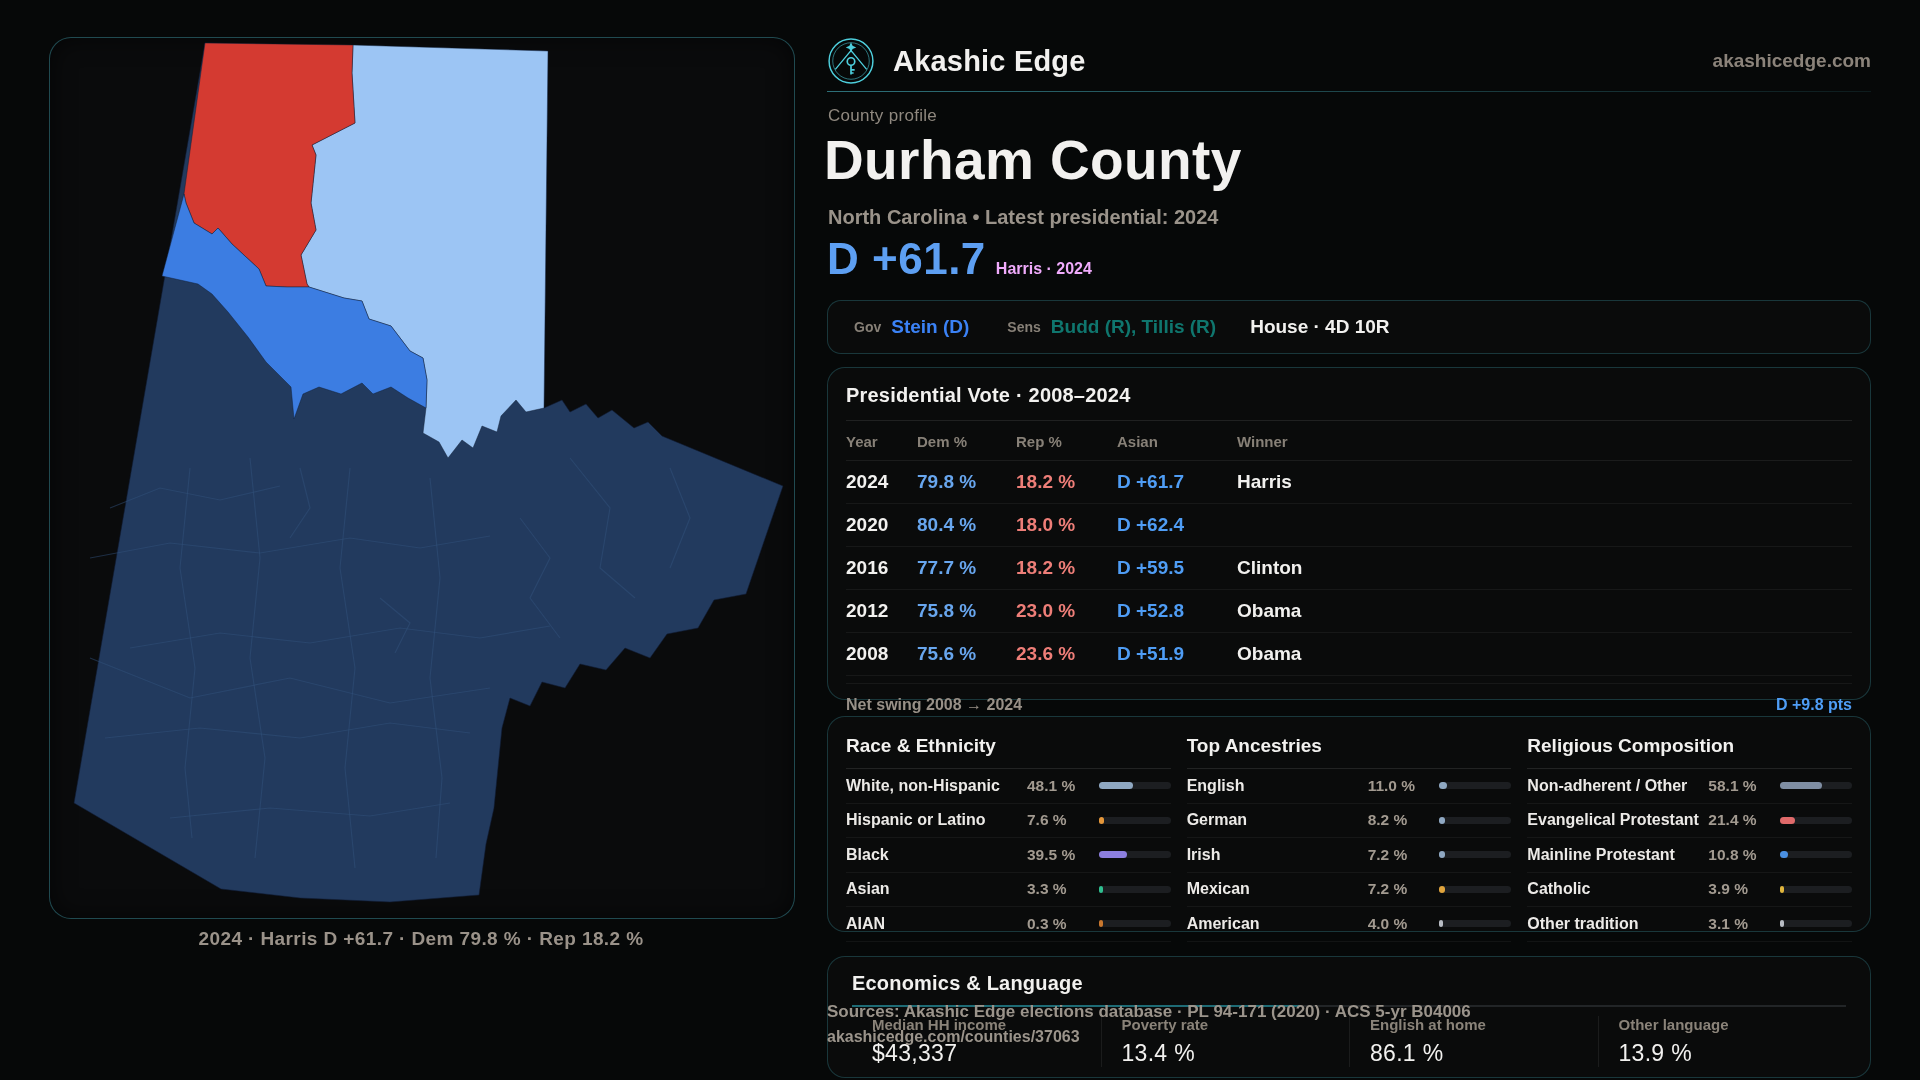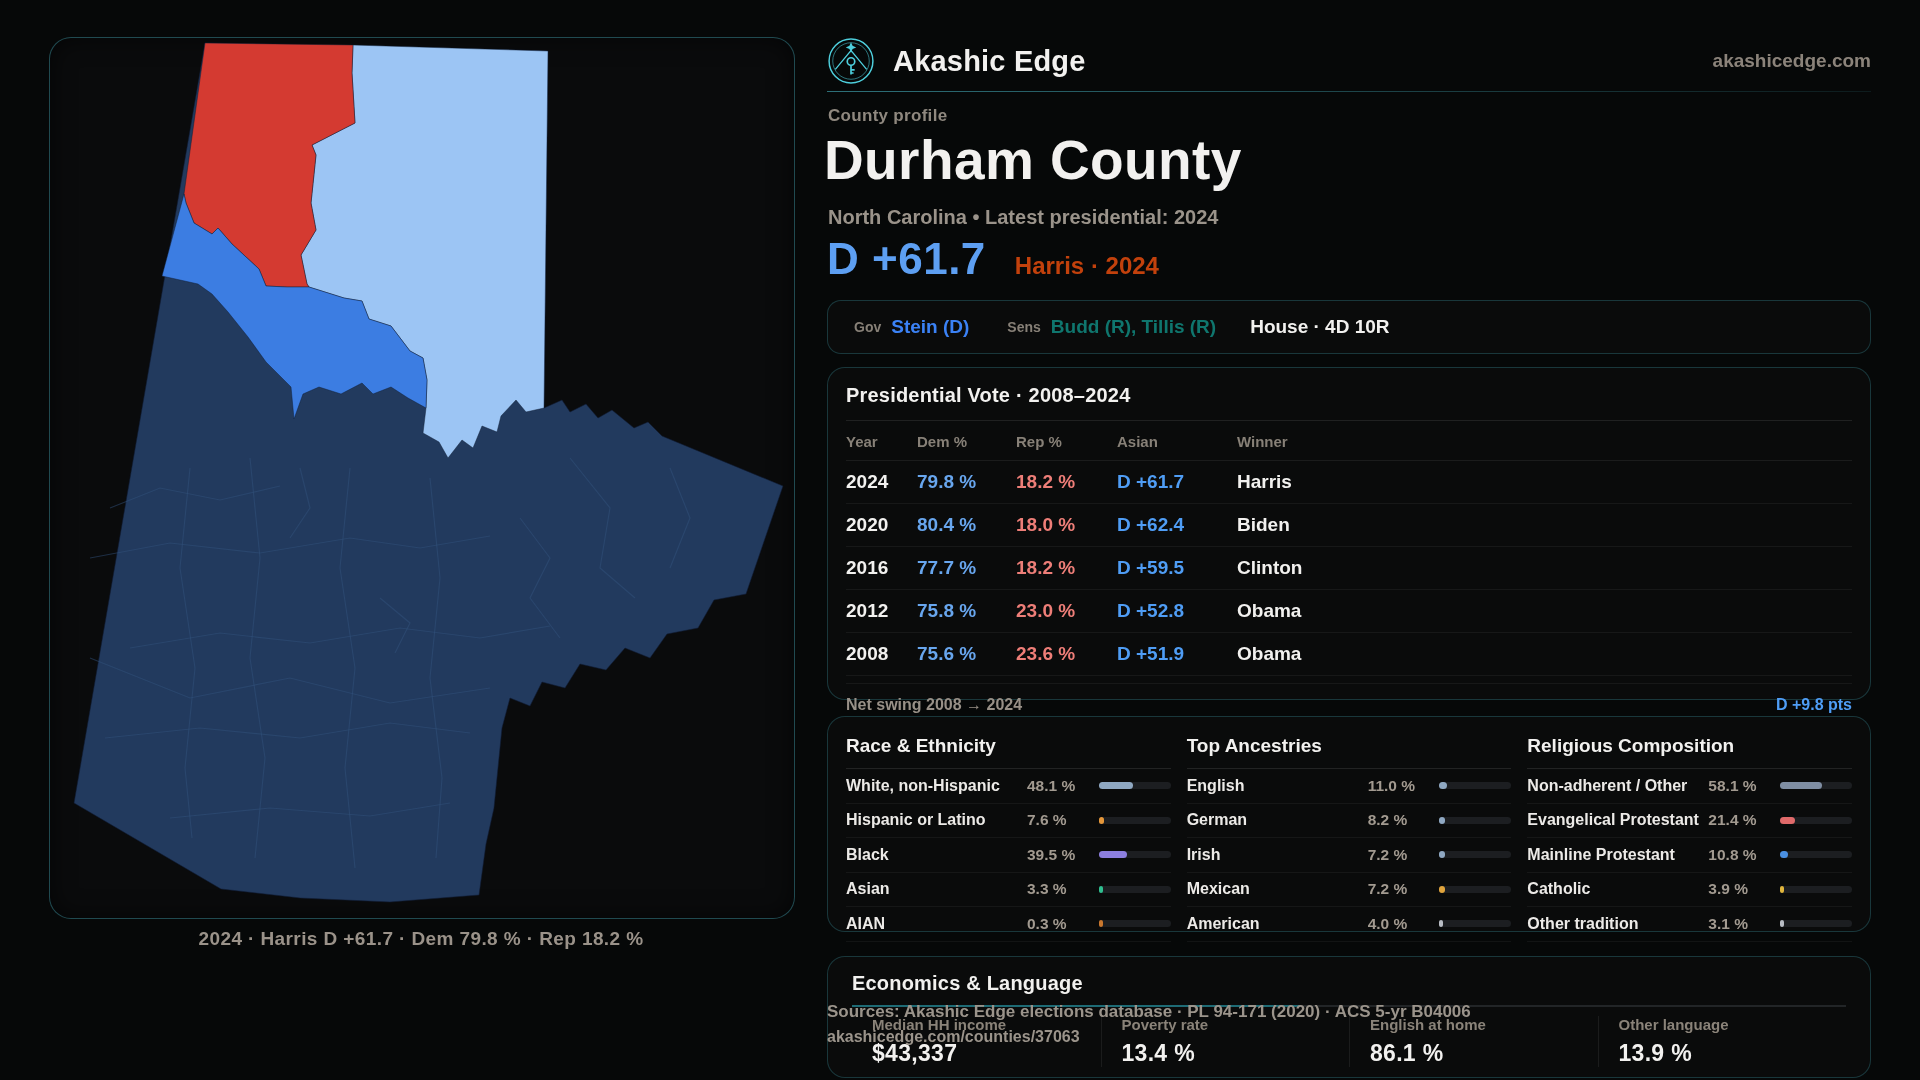--- a/index.html
+++ b/index.html
@@ -20,26 +20,26 @@
     position:absolute;left:49px;top:928px;width:744px;text-align:center;
     color:#9a9289;font-size:19px;font-weight:700;letter-spacing:.4px;
   }
   
   .brandbar{position:absolute;left:827px;top:36px;width:1044px;height:50px;display:flex;align-items:center}
   .brand-logo{width:48px;height:48px;flex:0 0 auto}
   .brand-name{font-size:29px;font-weight:700;margin-left:18px;letter-spacing:.2px}
   .brand-domain{margin-left:auto;color:#8b837a;font-size:19px;font-weight:700;text-decoration:none}
   .hdr-divider{position:absolute;left:827px;top:91px;width:1044px;height:1px;
     background:linear-gradient(90deg,rgba(77,197,213,.55),rgba(77,197,213,.10))}
-  .eyebrow{position:absolute;left:828px;top:106px;font-size:17px;color:#8f887f;font-weight:700;letter-spacing:.3px}
+  .eyebrow{position:absolute;left:828px;top:106px;font-size:17px;color:#8f887f;font-weight:400;letter-spacing:.3px}
   .page-title{position:absolute;left:824px;top:128px;font-size:55px;font-weight:700;letter-spacing:.4px}
   .subtitle{position:absolute;left:828px;top:206px;font-size:20px;color:#9a938a;font-weight:700}
   .marginrow{position:absolute;left:827px;top:234px;display:flex;align-items:baseline}
   .margin-big{font-size:44px;font-weight:700;color:#5d9ff2;letter-spacing:.5px}
-  .margin-ctx{font-size:24px;color:#c2410c;font-weight:700;margin-left:29px}
+  .margin-ctx{font-size:16px;color:#f0abfc;font-weight:700;margin-left:10px}
 
   .officials{
     position:absolute;left:827px;top:300px;width:1044px;height:54px;box-sizing:border-box;
     border:1px solid rgba(77,197,213,.24);border-radius:14px;background:#0a0b0b;
     display:flex;align-items:center;padding:0 26px;
   }
   .off-label{font-size:14px;color:#878077;font-weight:700;margin-right:10px}
   .off-dem{color:#3b82f6;font-size:19px;font-weight:700;margin-right:38px}
   .off-rep{color:#0f766e;font-size:19px;font-weight:700;margin-right:34px}
   .off-house{color:#f2f1ef;font-size:19px;font-weight:700}
@@ -70,21 +70,21 @@
   .dtrack{flex:0 0 72px;height:7px;border-radius:4px;background:#1c1e21;position:relative}
   .dfill{position:absolute;left:0;top:0;height:7px;border-radius:4px;background:#888}
 
   #econ-panel{top:956px;height:122px;padding:15px 24px 0}
   .econ-underline{height:2px;margin-top:10px;
     background:linear-gradient(90deg,#1e6b75 0%,#1e6b75 45%,#222527 45.2%,#222527 100%)}
   .econ-stats{display:grid;grid-template-columns:1fr 1fr 1fr 1fr;margin-top:9px}
   .stat{padding-left:20px}
   .stat + .stat{border-left:1px solid rgba(255,255,255,.07)}
   .stat-label{font-size:15px;color:#8a8379;font-weight:700}
-  .stat-value{font-size:23px;font-weight:700;margin-top:7px;letter-spacing:.3px}
+  .stat-value{font-size:23px;font-weight:400;margin-top:7px;letter-spacing:.3px}
 
   .sources{position:absolute;left:827px;top:999px;z-index:5;color:#9b948b;
     font-size:17px;font-weight:700;line-height:25px;pointer-events:none}
   .sources .src2{font-size:16px}
 </style>
 </head>
 <body>
 
 <div class="map-panel">
   <svg viewBox="0 0 744 880">
@@ -171,21 +171,20 @@
     <span class="c-dem">79.8 %</span>
     <span class="c-rep">18.2 %</span>
     <span class="c-margin">D +61.7</span>
     <span class="c-win">Harris</span>
   </div>
   <div class="tbl-row">
     <span class="c-year">2020</span>
     <span class="c-dem">80.4 %</span>
     <span class="c-rep">18.0 %</span>
     <span class="c-margin">D +62.4</span>
-    <span class="c-win">Biden</span>
   </div>
   <div class="tbl-row">
     <span class="c-year">2016</span>
     <span class="c-dem">77.7 %</span>
     <span class="c-rep">18.2 %</span>
     <span class="c-margin">D +59.5</span>
     <span class="c-win">Clinton</span>
   </div>
   <div class="tbl-row">
     <span class="c-year">2012</span>

